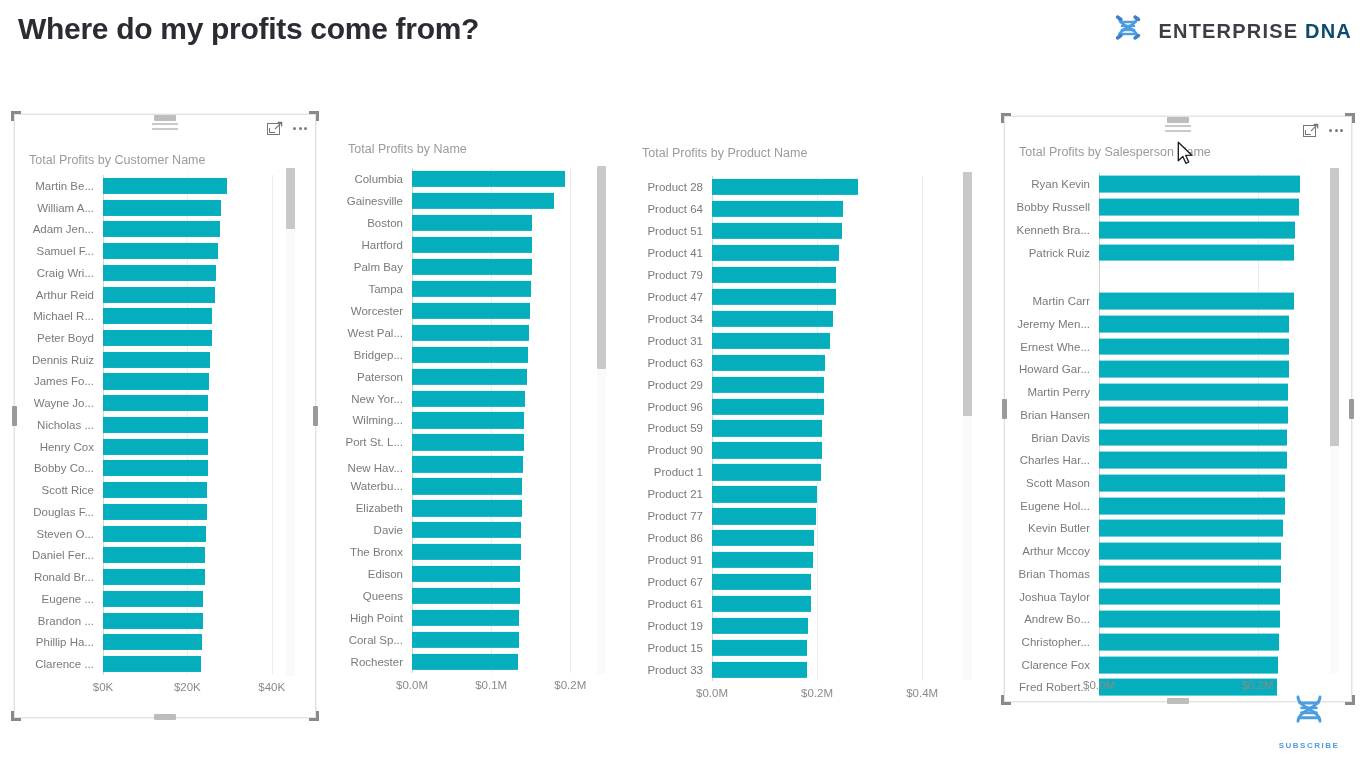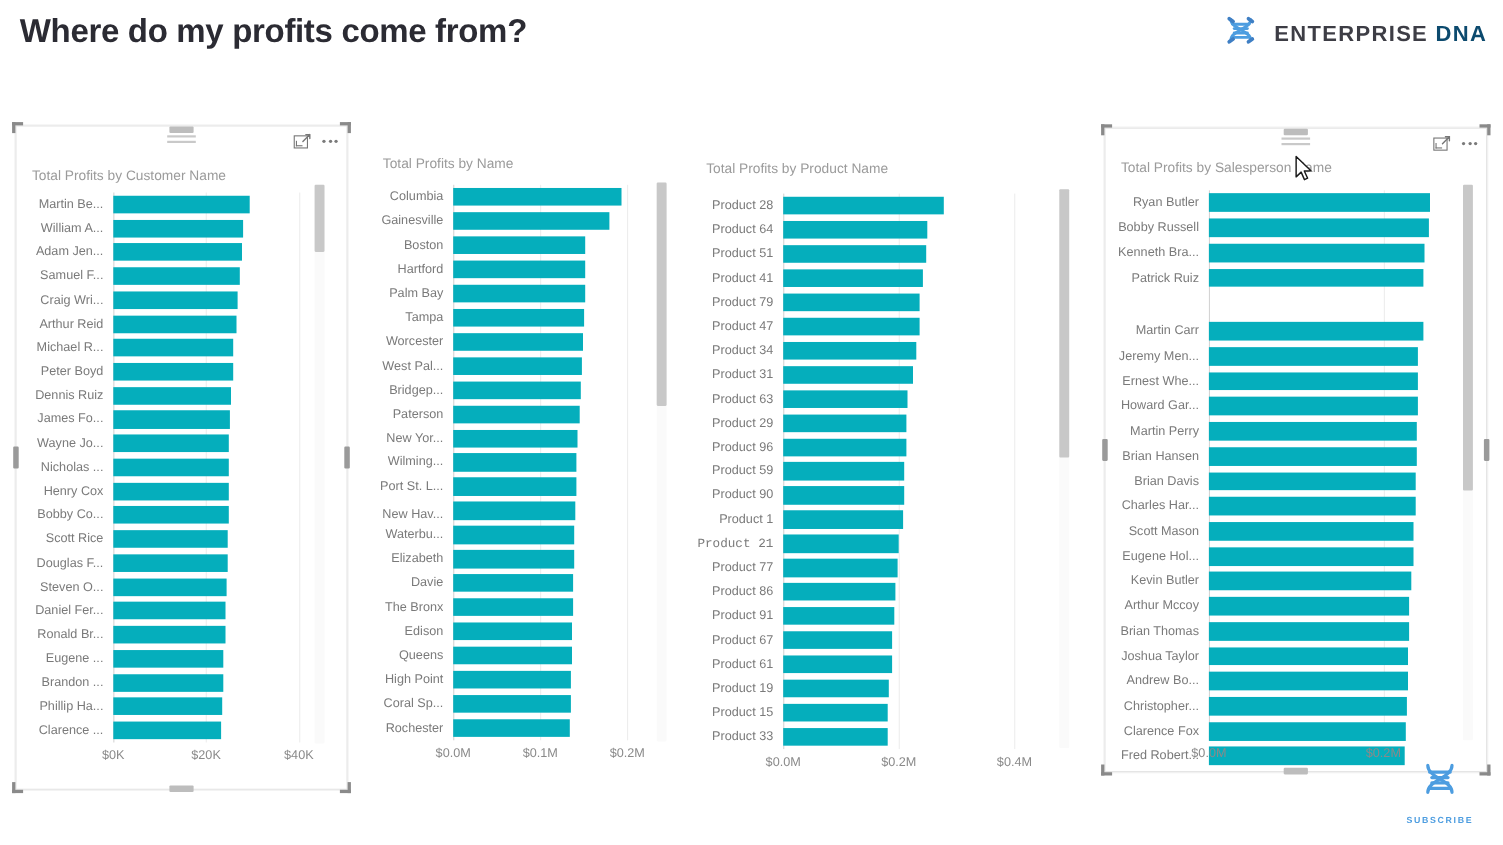--- a/index.html
+++ b/index.html
@@ -527,21 +527,21 @@
         <div class="barwrap">
           <div class="bar" style="width:109.83617021276595px;height:16.247826086956522px;"></div>
         </div>
       </div>
             <div class="row" style="height:21.956521739130434px;">
         <div class="lbl" style="width:78px;">Product 1</div>
         <div class="barwrap">
           <div class="bar" style="width:108.78510638297873px;height:16.247826086956522px;"></div>
         </div>
       </div>
-            <div class="row" style="height:21.956521739130434px;font-family:Liberation Mono, monospace;">
+            <div class="row" style="height:21.956521739130434px;">
         <div class="lbl" style="width:78px;">Product 21</div>
         <div class="barwrap">
           <div class="bar" style="width:104.58085106382978px;height:16.247826086956522px;"></div>
         </div>
       </div>
             <div class="row" style="height:21.956521739130434px;">
         <div class="lbl" style="width:78px;">Product 77</div>
         <div class="barwrap">
           <div class="bar" style="width:103.52978723404256px;height:16.247826086956522px;"></div>
         </div>
@@ -622,21 +622,21 @@
             <i></i>
             <i></i>
           </div>
     </div>
         <div class="visual-title" style="top:28px">Total Profits by Salesperson Name</div>
         <div class="plot" style="left:8px;top:56px;width:316px;height:500px;">
           <div class="axis-line" style="left:86px;top:0;height:500px;"></div>
           <div class="gridline" style="left:244.6206896551724px;top:0;height:500px;"></div>
           <div class="rows">
             <div class="row" style="height:22.727272727272727px;">
-        <div class="lbl" style="width:86px;">Ryan Butler</div>
+        <div class="lbl" style="width:86px;">Ryan Kevin</div>
         <div class="barwrap">
           <div class="bar" style="width:200.65517241379308px;height:16.818181818181817px;"></div>
         </div>
       </div>
             <div class="row" style="height:22.727272727272727px;">
         <div class="lbl" style="width:86px;">Bobby Russell</div>
         <div class="barwrap">
           <div class="bar" style="width:199.86206896551724px;height:16.818181818181817px;"></div>
         </div>
       </div>

